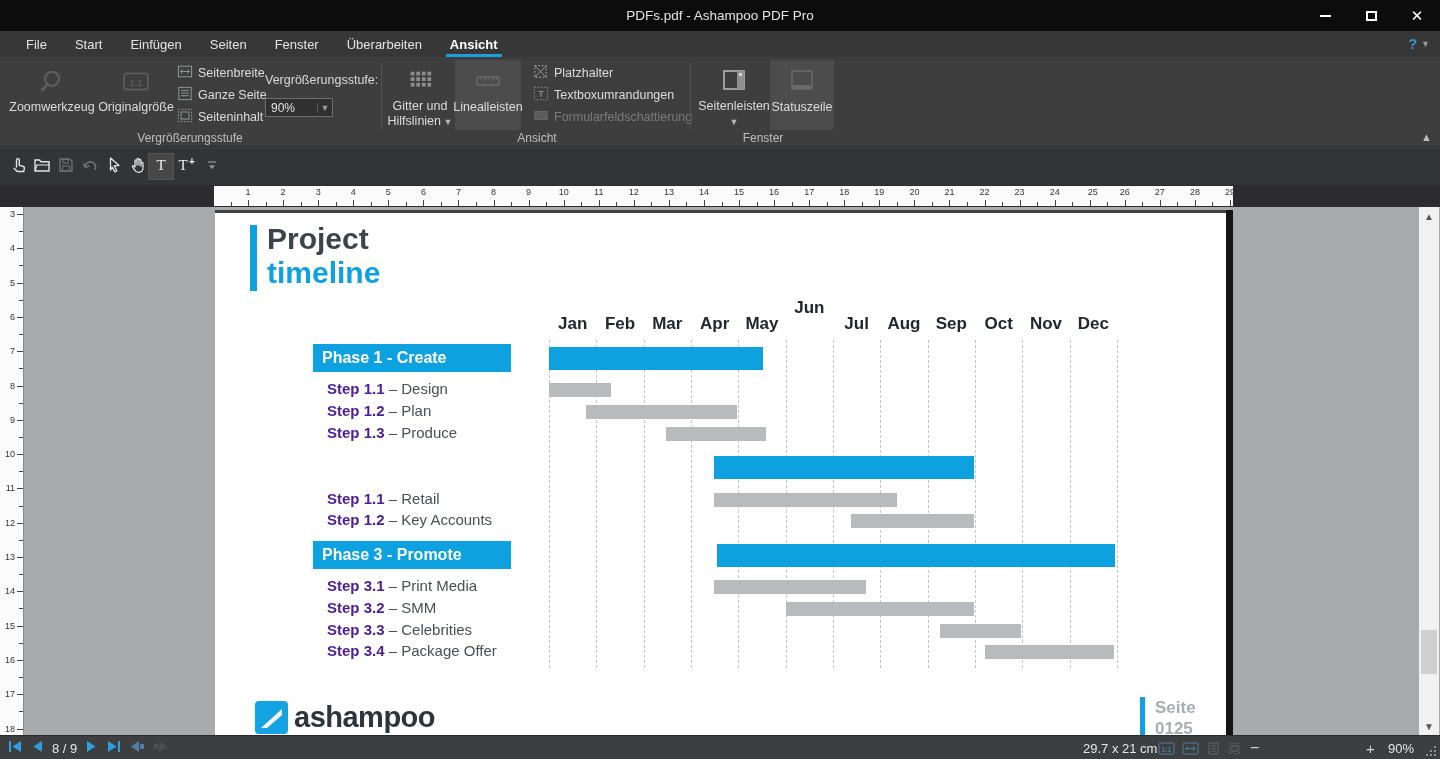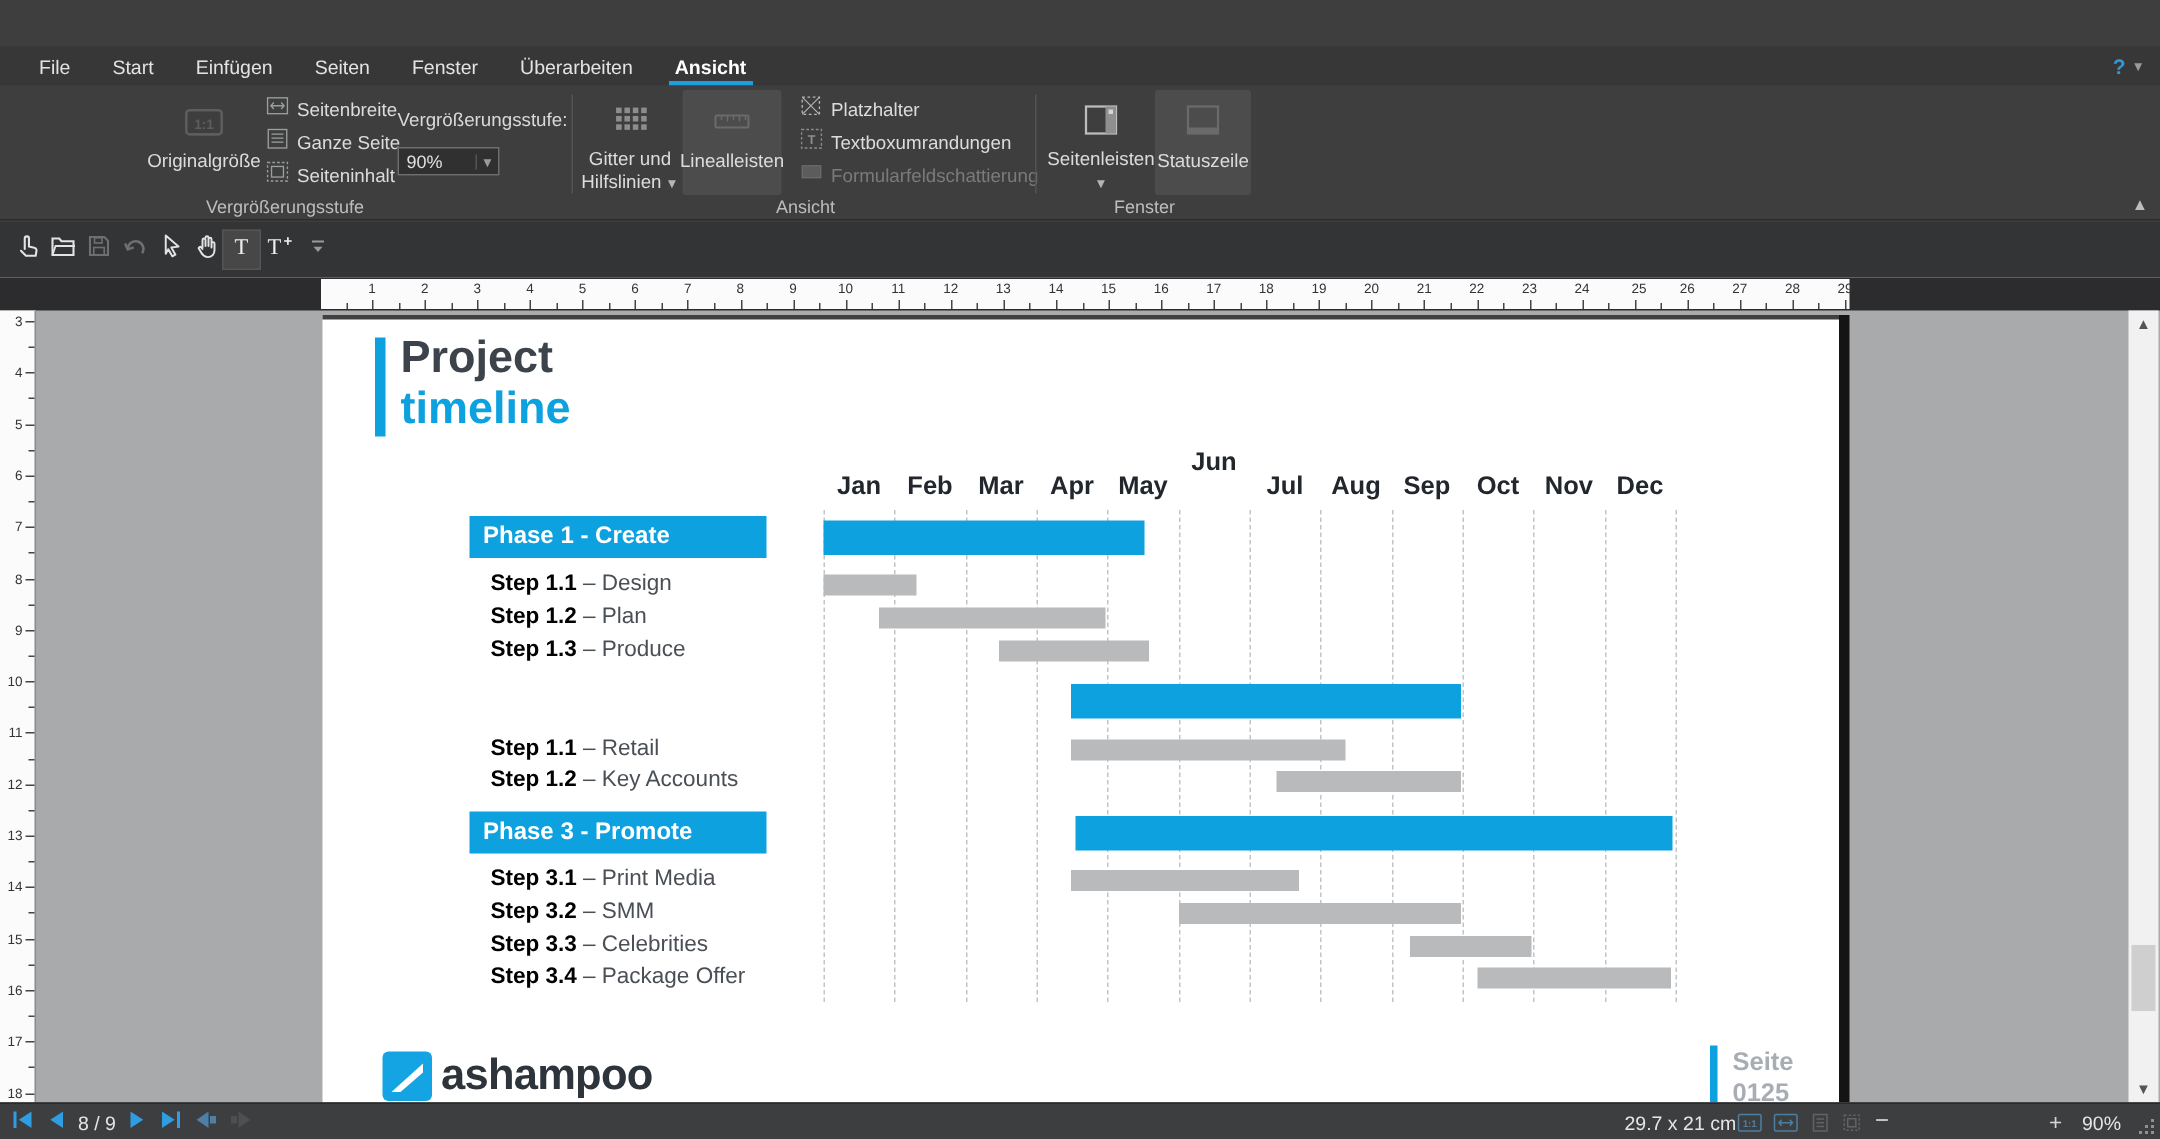--- a/index.html
+++ b/index.html
@@ -72,21 +72,21 @@
 
   
   .doc-title-bar { position:absolute; background:#0ea1df; }
   .doc-title { position:absolute; font-weight:bold; font-size:30px; color:#3d434a; line-height:34px; }
   .g-month { position:absolute; font-size:17px; font-weight:bold; color:#22272e; text-align:center; }
   .g-grid { position:absolute; width:0; border-left:1px dashed #c3c4c6; }
   .g-phase-box { position:absolute; background:#0ea1df; color:#ffffff; font-size:16px; font-weight:600;
                  display:flex; align-items:center; padding-left:9px; }
   .g-phase-bar { position:absolute; background:#0ea1df; }
   .g-step-label { position:absolute; font-size:15px; color:#4a4f55; white-space:nowrap; }
-  .g-step-label b { color:#000000; }
+  .g-step-label b { color:#4c1d95; }
   .g-step-bar { position:absolute; background:#b9babc; }
   .brand { position:absolute; display:flex; align-items:flex-end; gap:6px; }
   .brand-logo { width:33px; height:33px; background:#14a3e3; border-radius:4px; position:relative; overflow:hidden; }
   .brand-text { font-size:29px; color:#2e343b; font-weight:600; letter-spacing:-0.5px; }
   .page-num-bar { position:absolute; background:#0ea1df; }
   .page-num { position:absolute; color:#a7adb3; font-size:17px; font-weight:600; line-height:21px; }
 
   
   .vscroll { position:absolute; right:1px; top:22px; width:20px; height:528px; background:#f1f1f1; }
   .vs-btn { position:absolute; left:0; width:20px; height:18px; color:#555; font-size:10px;
@@ -99,39 +99,62 @@
   .sb-item { position:absolute; top:0; height:24px; display:flex; align-items:center; }
   .sb-text { color:#e6e6e6; }
   .grip { position:absolute; right:4px; bottom:3px; width:10px; height:10px; }
   .grip i { position:absolute; width:2px; height:2px; background:#909090; }
 </style>
 </head>
 <body>
 
 <div class="app">
 
+  <div class="titlebar">
+    <div class="title">PDFs.pdf - Ashampoo PDF Pro</div>
+    <div class="win-controls">
+      <div class="win-btn">
+          <span class="glyph-min"></span>
+        </div>
+      <div class="win-btn">
+          <span class="glyph-max"></span>
+        </div>
+      <div class="win-btn">
+          <span class="glyph-close">✕</span>
+        </div>
+    </div>
+  </div>
 
   <div class="menubar">
     <div id="menu-items" style="display:flex">
         <div class="menu-item">File</div>
         <div class="menu-item">Start</div>
         <div class="menu-item">Einfügen</div>
         <div class="menu-item">Seiten</div>
         <div class="menu-item">Fenster</div>
         <div class="menu-item">Überarbeiten</div>
         <div class="menu-item active">Ansicht</div>
       </div>
     <div class="menu-help">
       <span class="q">?</span>
       <span class="caret">▼</span>
     </div>
   </div>
 
   <div class="ribbon">
 
+    <div class="big-btn" style="left:8px; width:88px;">
+      <span class="bicon">
+        <svg width="30" height="30" viewBox="0 0 28 28">
+            <circle cx="14" cy="12" r="6.5" stroke="#5d5d5d" stroke-width="2.2" fill="none"></circle>
+            <path d="M9.5 17.5 L4 23" stroke="#5d5d5d" stroke-width="2.6"></path>
+          </svg>
+      </span>
+      <span class="blabel">Zoomwerkzeug</span>
+    </div>
     <div class="big-btn" style="left:97px; width:78px;">
       <span class="bicon">
         <svg width="30" height="30" viewBox="0 0 28 28">
             <rect x="3" y="7" width="22" height="15" rx="2" stroke="#5d5d5d" stroke-width="1.6" fill="none"></rect>
             <text x="14" y="18.5" text-anchor="middle" font-size="8.5" fill="#5d5d5d" font-weight="bold">1:1</text>
           </svg>
       </span>
       <span class="blabel">Originalgröße</span>
     </div>
     <div class="small-btn" style="left:177px; top:6px;">

